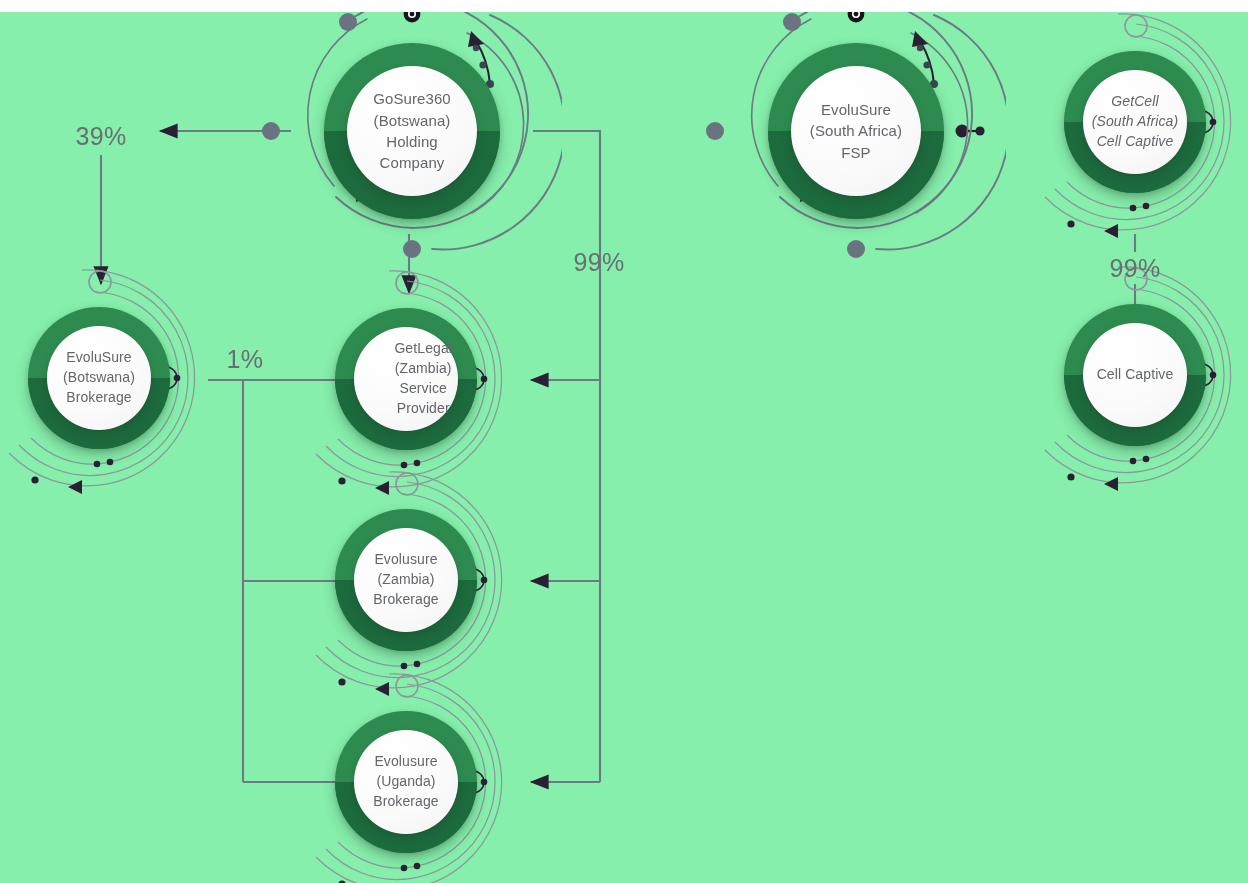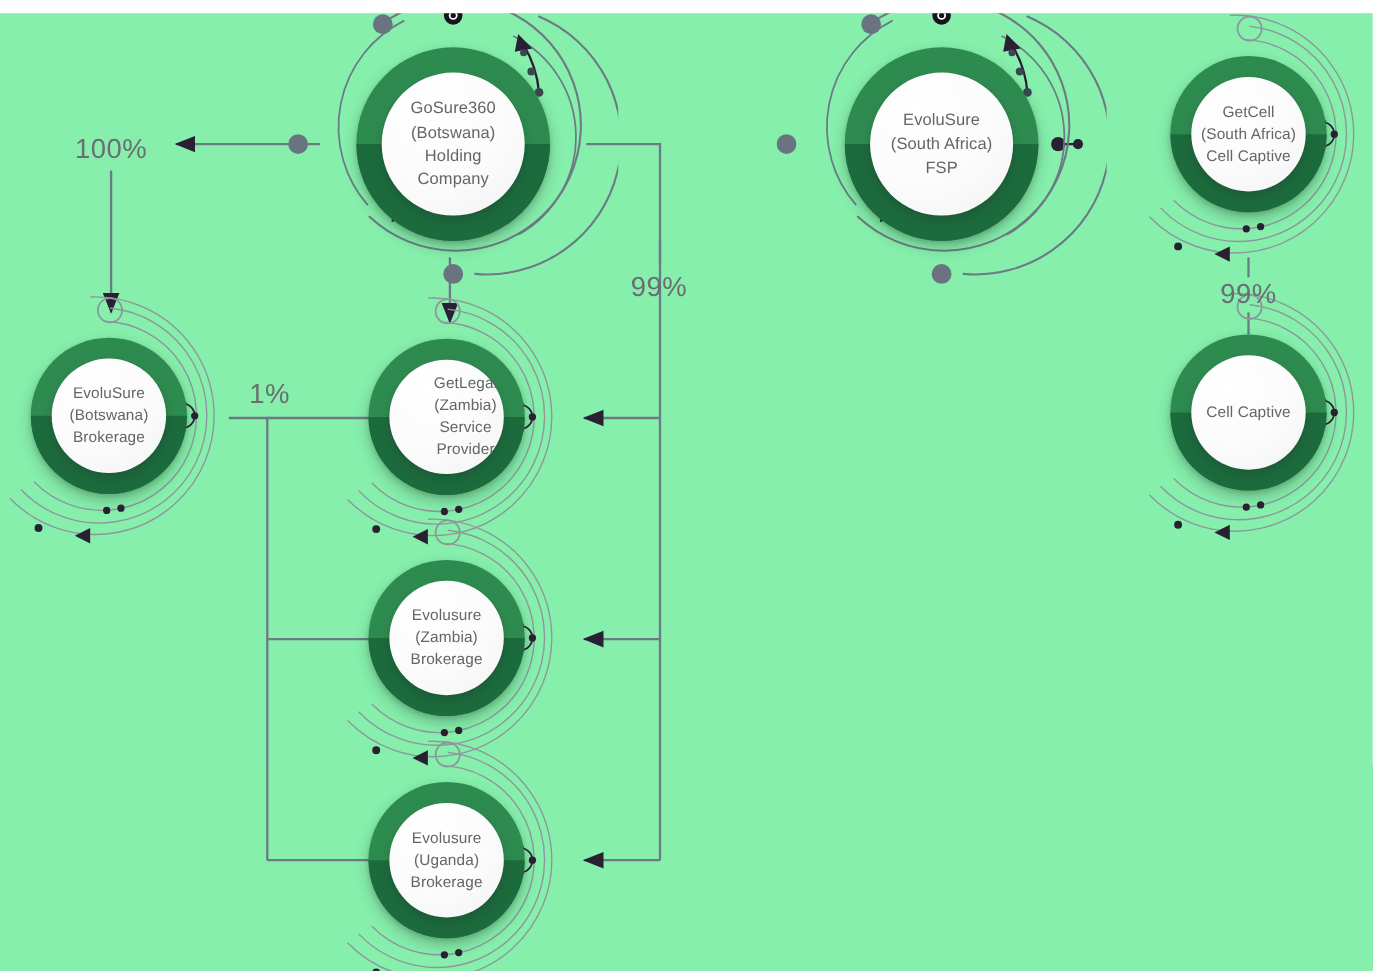--- a/index.html
+++ b/index.html
@@ -310,21 +310,21 @@
         <circle cx="192" cy="114" r="3.3" fill="#2a2033"></circle>
         <circle cx="192" cy="136" r="3.3" fill="#2a2033"></circle>
         <circle cx="203" cy="125" r="3.3" fill="#2a2033"></circle>
         <circle cx="123" cy="211" r="3.3" fill="#2a2033"></circle>
         <circle cx="136" cy="209" r="3.3" fill="#2a2033"></circle>
         <circle cx="61" cy="227" r="3.6" fill="#2a2033"></circle>
         <path d="M108,227 L94,234 L108,241 Z" fill="#2a2033"></path>
       </g>
     </svg>
     <div class="disc" style="width:142px;height:142px;"></div>
-    <div class="inner" style="width:104px;height:104px;">
+    <div class="inner" style="width:104px;height:104px;font-style:italic;">
       <div class="label" style="font-size:14px;">GetCell
 (South Africa)
 Cell Captive</div>
     </div>
   </div>
 
   <div class="node" style="left:1135px;top:363px;">
     <svg class="orbits" width="250" height="250" viewBox="0 0 250 250">
       <g fill="none" stroke="#8d969d" stroke-width="1.25">
         <path d="M108,17 A108,108 0 1 1 35,200"></path>
@@ -342,18 +342,18 @@
         <circle cx="61" cy="227" r="3.6" fill="#2a2033"></circle>
         <path d="M108,227 L94,234 L108,241 Z" fill="#2a2033"></path>
       </g>
     </svg>
     <div class="disc" style="width:142px;height:142px;"></div>
     <div class="inner" style="width:104px;height:104px;">
       <div class="label" style="font-size:14px;">Cell Captive</div>
     </div>
   </div>
 
-  <div class="pct" style="left:101px;top:124px;">100%</div>
+  <div class="pct" style="left:101px;top:124px;">39%</div>
   <div class="pct" style="left:245px;top:347px;">1%</div>
   <div class="pct" style="left:599px;top:250px;">99%</div>
   <div class="pct" style="left:1135px;top:256px;">99%</div>
 
 </div>
 
 </body></html>

